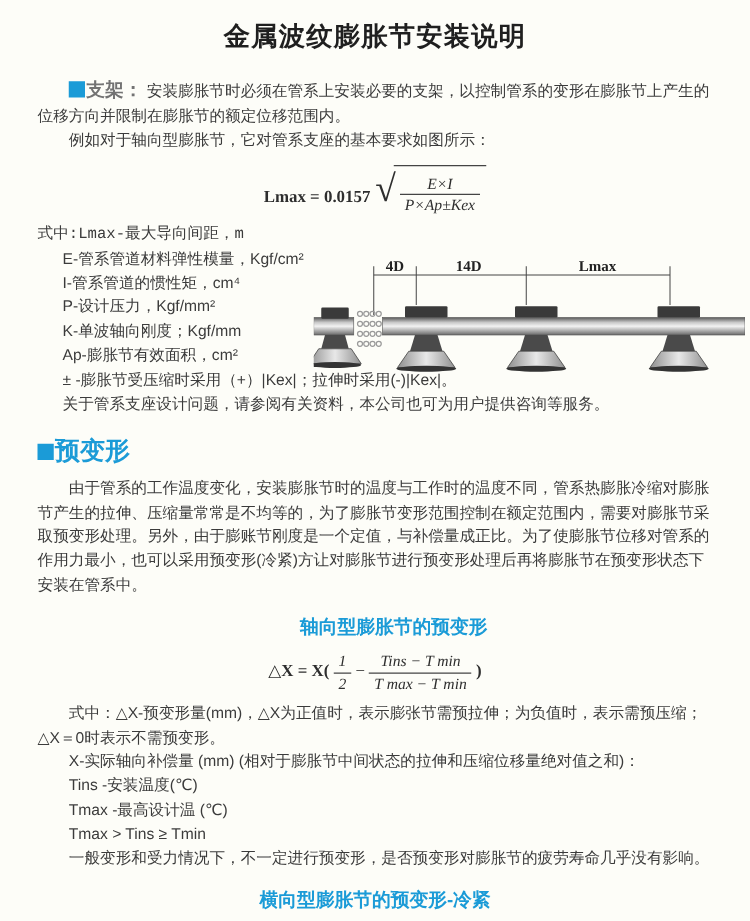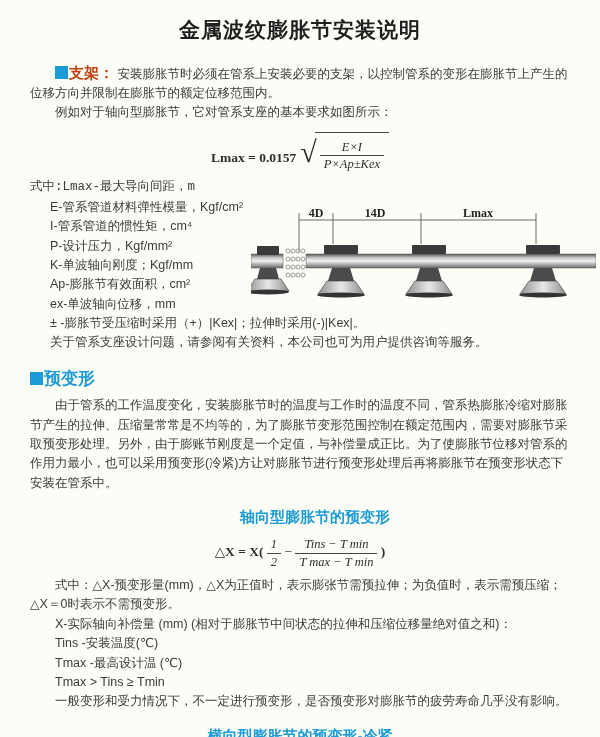--- a/index.html
+++ b/index.html
@@ -8,21 +8,21 @@
     background:#fdfdf8; color:#3b3b3b; overflow:hidden;
     padding:12px 30px 0 30px;
     font-family:"Liberation Sans","DejaVu Sans",sans-serif;
     font-size:12.5px; line-height:1.55;
   }
   .title {
     margin:2px 0 14px; text-align:center; font-size:21px; font-weight:700;
     color:#1f1f1f; letter-spacing:1px;
   }
   .para { margin:0; text-indent:2em; }
-  .inline-head { font-size:15px; font-weight:700; color:#c2410c; }
+  .inline-head { font-size:15px; font-weight:700; color:#737373; }
   .sq {
     display:inline-block; width:13px; height:13px; background:#1b9bd7;
     vertical-align:-1px; margin-right:1px;
   }
   
   .formula { text-align:center; font-family:"Liberation Serif","DejaVu Serif",serif;
              color:#2e2e2e; margin:9px 0 7px; font-size:13.5px; }
   .formula b { font-weight:700;text-align:right; }
   .frac { display:inline-block; vertical-align:middle; text-align:center;
           font-style:italic; font-size:12.5px; line-height:1.15; }
@@ -31,21 +31,21 @@
   .sqrt-wrap { display:inline-flex; align-items:center; margin-left:4px; }
   .sqrt-sign { font-size:30px; font-weight:400; line-height:0.9; margin-right:-2px;
                font-style:normal; }
   .radicand { border-top:1.4px solid #444; padding:7px 5px 0; }
   
   .defs { position:relative; margin-top:3px; }
   .def-line { margin-left:20px; white-space:nowrap; }
   .def-line.flush { margin-left:0;font-family:Liberation Mono, monospace; }
   .diagram { position:absolute; top:30px; right:-26px; }
   
-  .sec-head { margin:13px 0 4px; font-size:17px; font-weight:700; color:#1b9bd7;font-family:Liberation Serif, serif; }
+  .sec-head { margin:13px 0 4px; font-size:20px; font-weight:700; color:#1b9bd7;font-family:Liberation Serif, serif; }
   .sub-head { margin:12px 0 2px; padding-left:2em; font-size:15px; font-weight:700;
               color:#1b9bd7;text-align:center; }
   .sub-head.flush { padding-left:0; }
   .item-line { margin-left:2em; }
 </style>
 </head>
 <body>
 
 <div class="page">
 
@@ -61,21 +61,20 @@
       </span>
   </div>
 
   <div class="defs">
     <div class="def-line flush">式中:Lmax-最大导向间距，m</div>
     <div class="def-line">E-管系管道材料弹性模量，Kgf/cm²</div>
     <div class="def-line">I-管系管道的惯性矩，cm⁴</div>
     <div class="def-line">P-设计压力，Kgf/mm²</div>
     <div class="def-line">K-单波轴向刚度；Kgf/mm</div>
     <div class="def-line">Ap-膨胀节有效面积，cm²</div>
-    <div class="def-line">ex-单波轴向位移，mm</div>
     <div class="def-line">± -膨胀节受压缩时采用（+）|Kex|；拉伸时采用(-)|Kex|。</div>
     <div class="def-line">关于管系支座设计问题，请参阅有关资料，本公司也可为用户提供咨询等服务。</div>
 
     <svg class="diagram" width="345" height="96" viewBox="0 0 345 96">
       <defs>
         <linearGradient id="pipeGrad" x1="0" y1="0" x2="0" y2="1">
           <stop offset="0" stop-color="#5a5a5a"></stop>
             <stop offset="0.28" stop-color="#c8c8c8"></stop>
           <stop offset="0.5" stop-color="#f2f2f2"></stop>
             <stop offset="0.78" stop-color="#a5a5a5"></stop>

